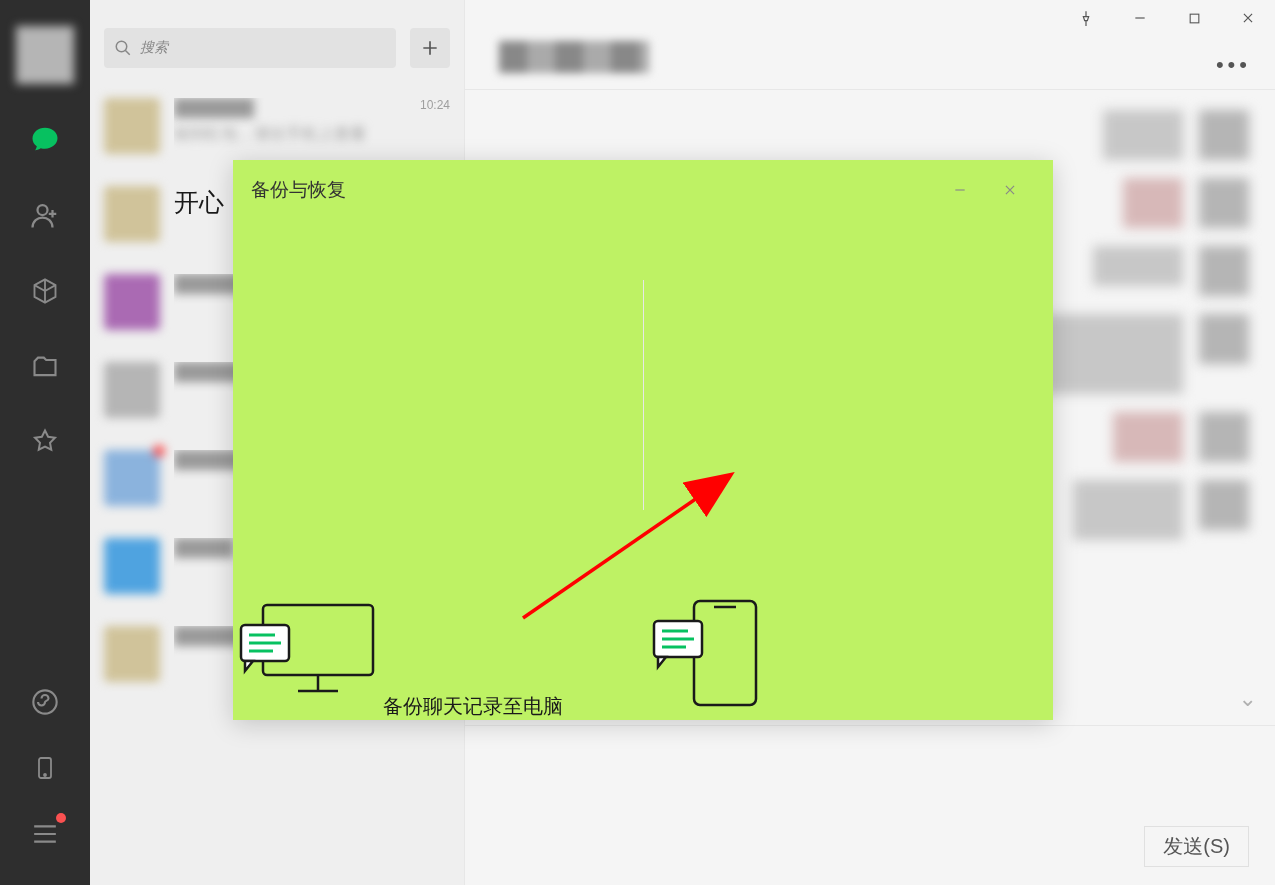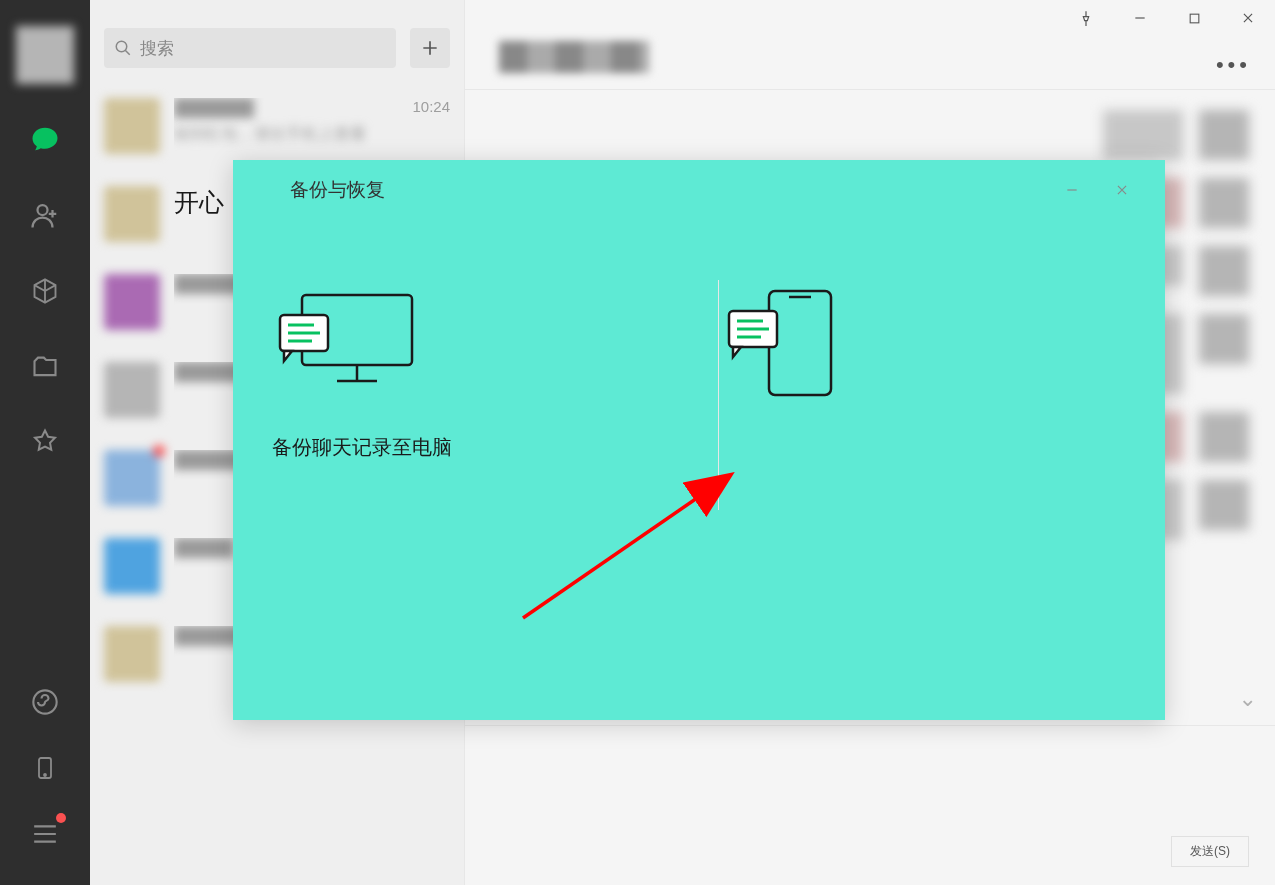--- a/index.html
+++ b/index.html
@@ -57,21 +57,22 @@
     background: #efefef;
   }
   .search-box {
     flex: 1;
     height: 40px;
     background: #e2e2e2;
     border-radius: 4px;
     display: flex; align-items: center;
     padding: 0 10px;
     color: #888;
-    font-size: 17px;
+    font-size: 14px;
+    font-style: italic;
   }
   .search-box svg { margin-right: 8px; flex-shrink: 0; }
   .add-btn {
     width: 40px; height: 40px;
     background: #e2e2e2;
     border-radius: 4px;
     display: flex; align-items: center; justify-content: center;
     color: #555;
     font-size: 22px;
   }
@@ -92,21 +93,21 @@
     position: absolute; top: -5px; right: -5px;
     width: 12px; height: 12px; background: #fa5151;
     border-radius: 50%;
   }
   .chat-body { flex: 1; overflow: hidden; }
   .chat-title-row {
     display: flex; justify-content: space-between;
     margin-bottom: 6px;
   }
   .chat-title { font-size: 25px; color: #1a1a1a; }
-  .chat-time { font-size: 15px; color: #9e9e9e; }
+  .chat-time { font-size: 12px; color: #9e9e9e; }
   .chat-preview { font-size: 16px; color: #9e9e9e; white-space: nowrap; overflow: hidden; text-overflow: ellipsis; }
   .mute-icon {
     position: absolute; right: 18px; bottom: 14px;
     color: #bfbfbf;
   }
   
   .main {
     flex: 1;
     display: flex; flex-direction: column;
     background: #f5f5f5;
@@ -160,56 +161,56 @@
   .input-area {
     height: 160px;
     border-top: 1px solid #e7e7e7;
     position: relative;
   }
   .send-btn {
     position: absolute; right: 26px; bottom: 18px;
     padding: 6px 18px;
     border: 1px solid #e0e0e0;
     background: #f5f5f5;
-    font-size: 12px;
+    font-size: 20px;
     color: #555;
   }
   .input-area .scroll-hint {
     position:absolute; right:18px; top:-40px;
     color:#b0b0b0; font-size:22px;
   }
   
   .modal-overlay {
     position: absolute;
     left: 233px; top: 160px;
-    width: 932px; height: 560px;
-    background: #5eead4;
+    width: 820px; height: 560px;
+    background: #bef264;
     box-shadow: 0 4px 24px rgba(0,0,0,0.18);
     z-index: 20;
-    display: flex; flex-direction: column; padding-left: 39px;
+    display: flex; flex-direction: column;
   }
   .modal-header {
     height: 60px;
     display: flex; align-items: center;
     padding: 0 18px;
   }
   .modal-title { font-size: 19px; color: #333; }
   .modal-controls {
     margin-left: auto;
     display: flex; gap: 0;
   }
   .modal-controls .win-btn { width: 50px; height: 40px; }
   .modal-body {
     flex: 1;
     display: flex;
     padding: 60px 0 0 0;
   }
   .option {
     flex: 1;
-    display: flex; flex-direction: column; align-items: flex-start;
+    display: flex; flex-direction: row; align-items: flex-end;
     cursor: pointer;
   }
   .option .icon-wrap {
     height: 130px;
     display: flex; align-items: center; justify-content: center;
   }
   .option-label {
     margin-top: 24px;
     font-size: 20px;
     color: #1a1a1a;

